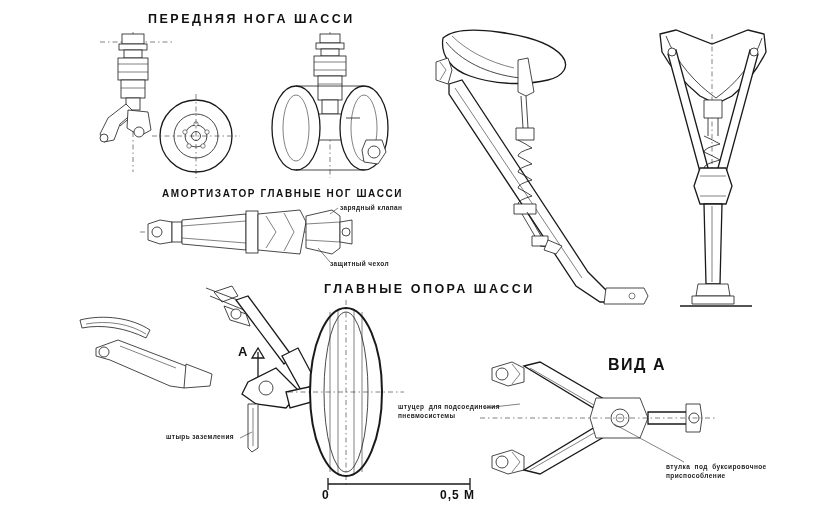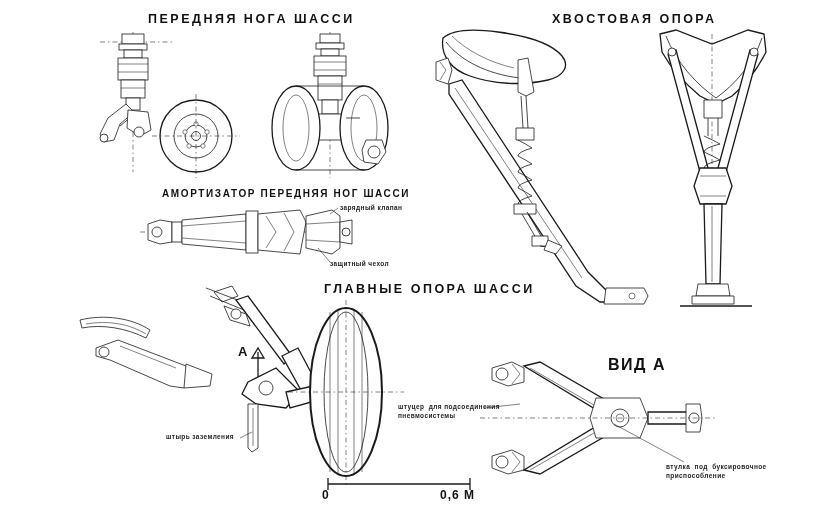--- a/index.html
+++ b/index.html
@@ -292,31 +292,30 @@
       <path class="ln thin fillw" d="M686 404 L700 404 L702 418 L700 432 L686 432 Z"></path>
       <circle class="ln thin fillw" cx="694" cy="418" r="5"></circle>
       <line class="ln hair dash" x1="480" y1="418" x2="716" y2="418"></line>
 
       <path class="ln hair" d="M520 404 L484 408"></path>
       <path class="ln hair" d="M614 424 L684 462"></path>
     </g>
   </svg>
 
   <div class="label title" style="left:148px; top:12px;">ПЕРЕДНЯЯ  НОГА  ШАССИ</div>
-  <div class="label title" style="left:552px; top:12px;">ХВОСТОВАЯ  ОПОРА</div>
-  <div class="label subtitle" style="left:162px; top:188px;">АМОРТИЗАТОР  ПЕРЕДНЯЯ  НОГ  ШАССИ</div>
+  <div class="label subtitle" style="left:162px; top:188px;">АМОРТИЗАТОР  ГЛАВНЫЕ  НОГ  ШАССИ</div>
   <div class="label title" style="left:324px; top:282px;">ГЛАВНЫЕ  ОПОРА  ШАССИ</div>
   <div class="label viewa" style="left:608px; top:356px;">ВИД А</div>
 
   <div class="label callout" style="left:340px; top:204px;">зарядный  клапан</div>
   <div class="label callout" style="left:330px; top:260px;">защитный  чехол</div>
   <div class="label callout" style="left:166px; top:433px;">штырь заземления</div>
   <div class="label callout" style="left:398px; top:402px; white-space:pre; line-height:1.45;">штуцер  для подсоединения
 пневмосистемы</div>
   <div class="label callout" style="left:666px; top:462px; white-space:pre; line-height:1.45;">втулка  под  буксировочное
 приспособление</div>
 
   <div class="label bigletter" style="left:238px; top:344px;">A</div>
 
   <div class="label scalelabel" style="left:322px; top:488px;">0</div>
-  <div class="label scalelabel" style="left:440px; top:488px;">0,6 М</div>
+  <div class="label scalelabel" style="left:440px; top:488px;">0,5 М</div>
 
 </div>
 
 </body></html>

